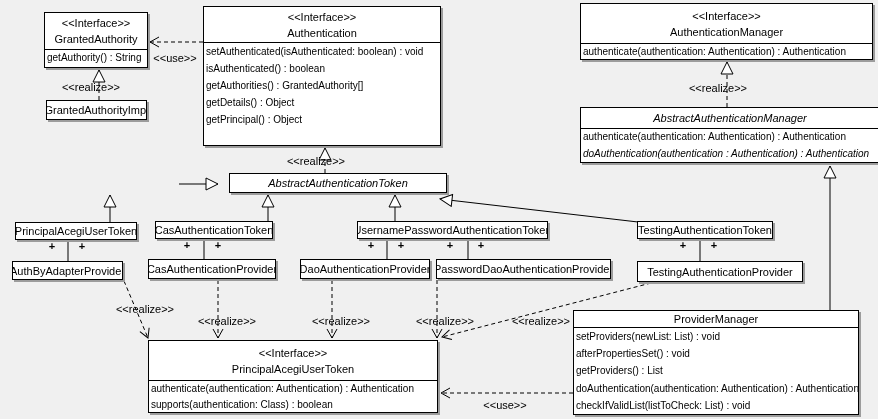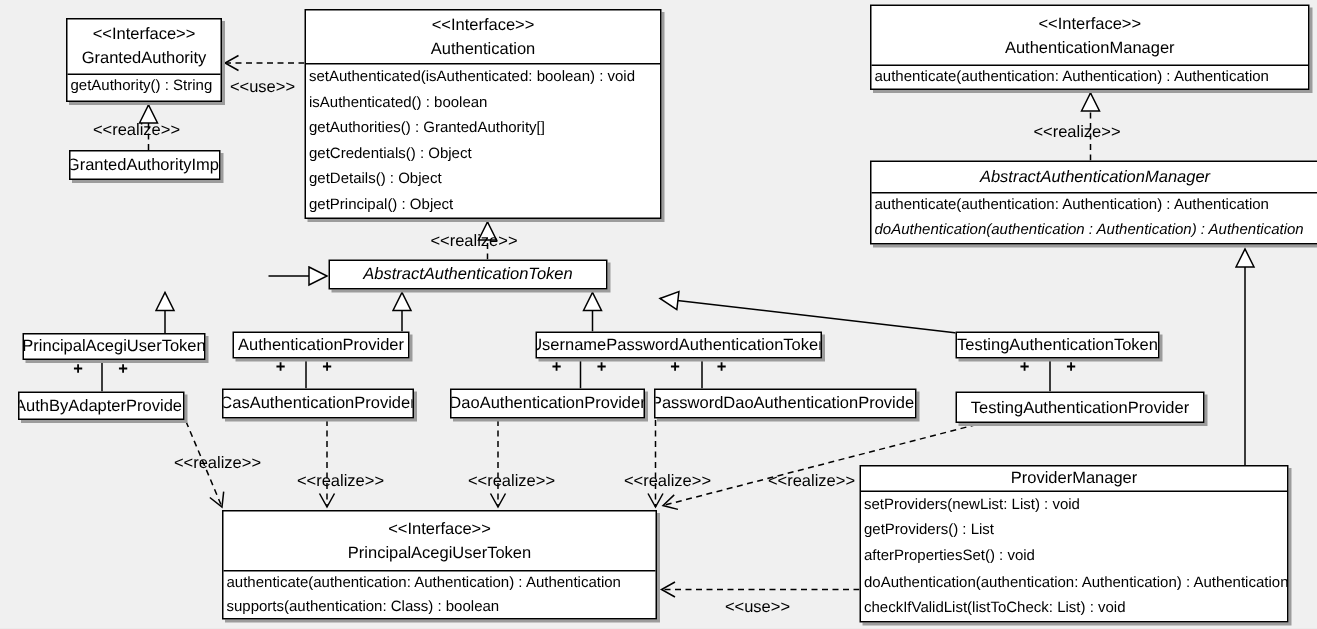--- a/index.html
+++ b/index.html
@@ -80,21 +80,20 @@
 
   <div class="uml-box" style="left:203px;top:6px;width:238px;height:140px">
     <div class="hdr" style="height:36px">
       <div class="stereo">&lt;&lt;Interface&gt;&gt;</div>
       <div class="cname">Authentication</div>
     </div>
     <div class="methods" style="line-height:17px">
         <div class="m">setAuthenticated(isAuthenticated: boolean) : void</div>
         <div class="m">isAuthenticated() : boolean</div>
         <div class="m">getAuthorities() : GrantedAuthority[]</div>
-        <div class="m">getCredentials() : Object</div>
         <div class="m">getDetails() : Object</div>
         <div class="m">getPrincipal() : Object</div>
       </div>
   </div>
 
   <div class="uml-box" style="left:580px;top:3px;width:293px;height:57px">
     <div class="hdr" style="height:40px">
       <div class="stereo">&lt;&lt;Interface&gt;&gt;</div>
       <div class="cname">AuthenticationManager</div>
     </div>
@@ -107,34 +106,34 @@
     <div class="hdr" style="height:21px">
       <div class="cname it">AbstractAuthenticationManager</div>
     </div>
     <div class="methods" style="line-height:16.5px">
         <div class="m">authenticate(authentication: Authentication) : Authentication</div>
         <div class="m it">doAuthentication(authentication : Authentication) : Authentication</div>
       </div>
   </div>
 
 
-  <div class="uml-box simple" style="left:219px;top:173px;width:186px;height:20px">
+  <div class="uml-box simple" style="left:229px;top:173px;width:218px;height:20px">
     <div class="cname it">AbstractAuthenticationToken</div>
   </div>
 
   <div class="uml-box simple" style="left:15px;top:222px;width:122px;height:18px">
     <div class="cname">PrincipalAcegiUserToken</div>
   </div>
 
   <div class="uml-box simple" style="left:12px;top:261px;width:111px;height:19px">
     <div class="cname">AuthByAdapterProvider</div>
   </div>
 
   <div class="uml-box simple" style="left:155px;top:221px;width:118px;height:18px">
-    <div class="cname">AuthenticationProvider</div>
+    <div class="cname">CasAuthenticationToken</div>
   </div>
 
   <div class="uml-box simple" style="left:148px;top:259px;width:128px;height:20px">
     <div class="cname">CasAuthenticationProvider</div>
   </div>
 
   <div class="uml-box simple" style="left:357px;top:221px;width:191px;height:18px">
     <div class="cname">UsernamePasswordAuthenticationToken</div>
   </div>
 
@@ -164,22 +163,22 @@
         <div class="m">supports(authentication: Class) : boolean</div>
       </div>
   </div>
 
   <div class="uml-box" style="left:573px;top:310px;width:286px;height:105px">
     <div class="hdr" style="height:17px">
       <div class="cname" style="line-height:14px">ProviderManager</div>
     </div>
     <div class="methods" style="line-height:17.2px">
         <div class="m">setProviders(newList: List) : void</div>
+        <div class="m">afterPropertiesSet() : void</div>
         <div class="m">getProviders() : List</div>
-        <div class="m">afterPropertiesSet() : void</div>
         <div class="m">doAuthentication(authentication: Authentication) : Authentication</div>
         <div class="m">checkIfValidList(listToCheck: List) : void</div>
       </div>
   </div>
 
   <div class="lbl" style="left:175px;top:58px">&lt;&lt;use&gt;&gt;</div>
   <div class="lbl" style="left:91px;top:87px">&lt;&lt;realize&gt;&gt;</div>
   <div class="lbl" style="left:316px;top:161px">&lt;&lt;realize&gt;&gt;</div>
   <div class="lbl" style="left:718px;top:88px">&lt;&lt;realize&gt;&gt;</div>
   <div class="lbl" style="left:145px;top:309px">&lt;&lt;realize&gt;&gt;</div>

